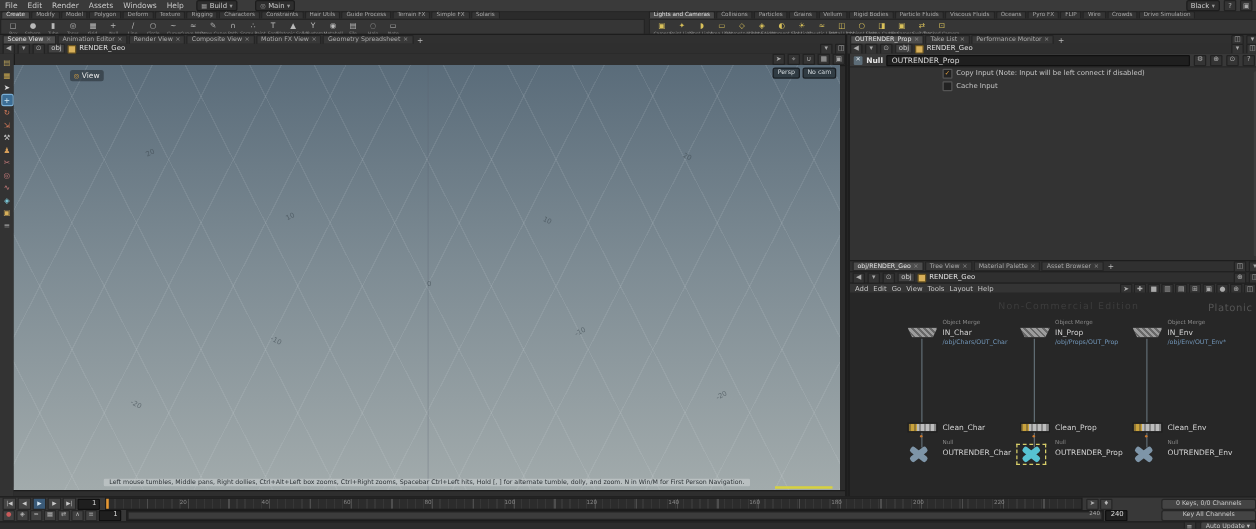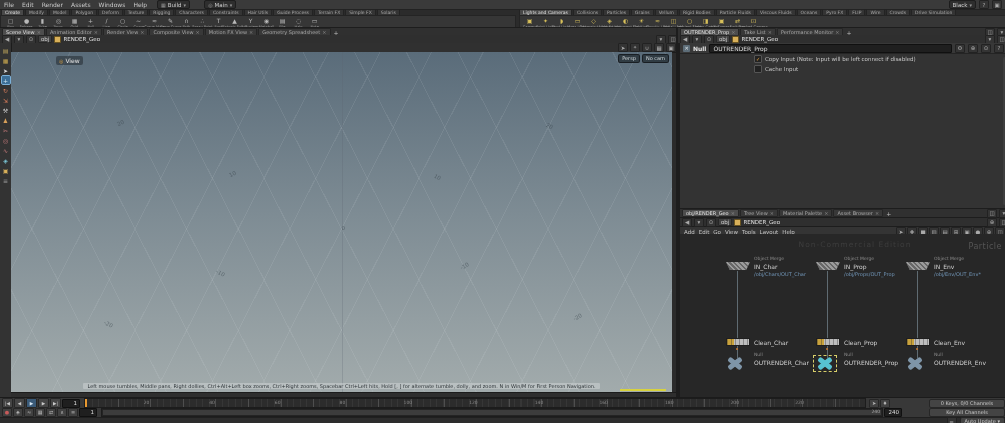--- a/index.html
+++ b/index.html
@@ -642,21 +642,21 @@
           <span class="sm-icon">▤</span>
           <span class="sm-icon">⊞</span>
           <span class="sm-icon">▣</span>
           <span class="sm-icon">●</span>
           <span class="sm-icon">⊕</span>
           <span class="sm-icon">◫</span>
         </span>
     </div>
     <div class="net-canvas">
       <div class="watermark">Non-Commercial Edition</div>
-      <div class="context-label">Particle</div>
+      <div class="context-label">Platonic</div>
       <span>
         
       <span class="wire" style="left: 57px; top: 37px; height: 67px;"></span><span class="wire" style="left: 147px; top: 37px; height: 67px;"></span><span class="wire" style="left: 237px; top: 37px; height: 67px;"></span><span class="wire" style="left: 57px; top: 112px; height: 12px;"></span><span class="wire" style="left: 147px; top: 112px; height: 12px;"></span><span class="wire" style="left: 237px; top: 112px; height: 12px;"></span></span>
       <span>
         
       
           <span class="net-node" style="left: 46px; top: 28px;">
             <span class="node-type-label">Object Merge</span>
             <span class="node-body merge"></span>
             <span class="node-name">IN_Char</span>

